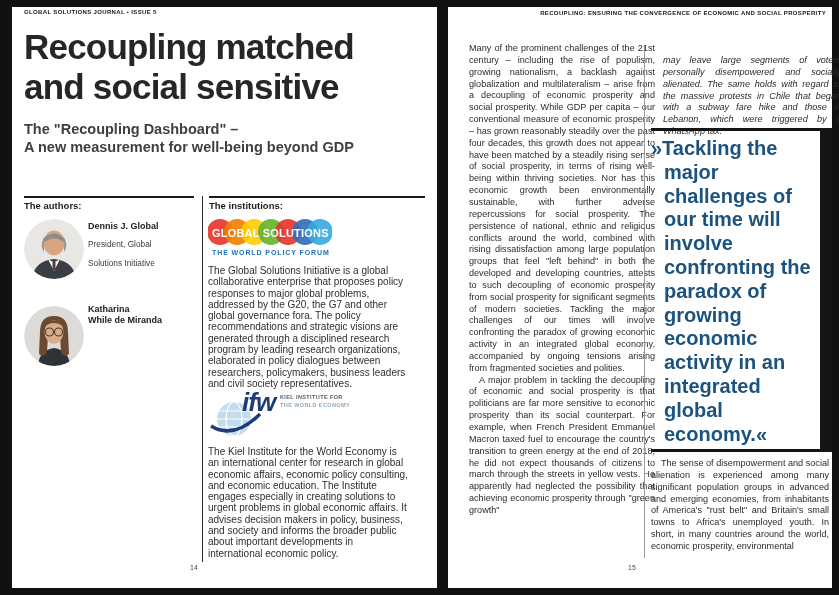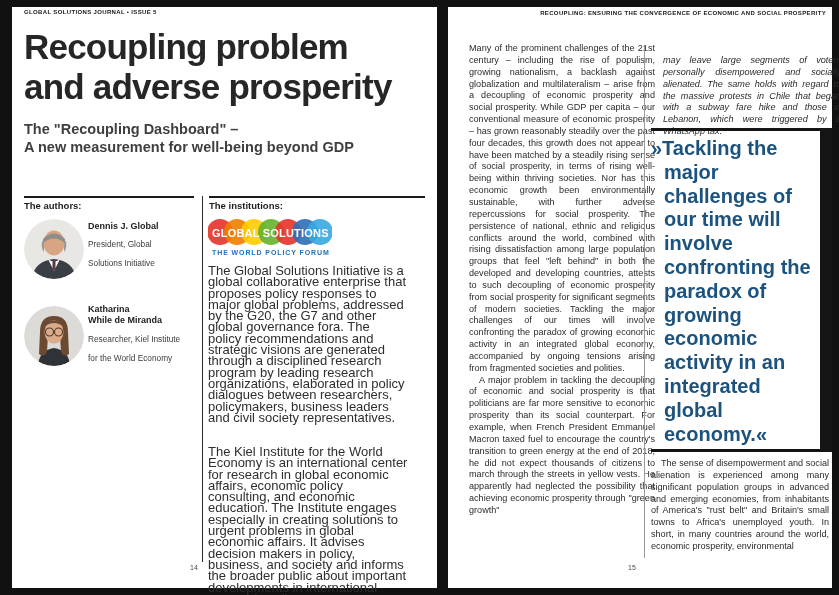--- a/index.html
+++ b/index.html
@@ -20,21 +20,21 @@
 
   .rule{background:#1a1a1a;height:1.5px;}
   .vrule{background:#2a2a2a;width:1px;}
   .colrule{background:#9a9a9a;width:1px;}
 
   .sechead{font-size:9.5px;font-weight:bold;color:#1e1e1e;}
   .authname{font-size:9px;font-weight:bold;line-height:11px;color:#222;}
   .authrole{font-size:8.3px;line-height:19px;color:#3c3c3c;}
   .pre{white-space:pre-line;}
 
-  .insttext{font-size:13px;line-height:11.3px;color:#2e2e2e;}
+  .insttext{font-size:10px;line-height:11.3px;color:#2e2e2e;}
   .bodytext{font-size:9.1px;line-height:11.85px;color:#2b2b2b;text-align:justify;hyphens:auto;-webkit-hyphens:auto;}
   .indent{text-indent:10px;}
   .pagenum{font-size:7px;color:#4a4a4a;}
 
   .quote{font-size:20px;line-height:23.8px;font-weight:bold;color:#1b527e;
          padding-left:13px;text-indent:-13px;hyphens:none;-webkit-hyphens:none;}
   .qrule{background:#141414;height:3px;}
   .qtab{background:#141414;}
 
   .avatar{border-radius:50%;overflow:hidden;}
@@ -46,22 +46,22 @@
   .ifw-l2{font-size:5.5px;font-weight:bold;color:#92a9bc;letter-spacing:.4px;white-space:nowrap;}
 </style>
 </head>
 <body>
 
 <div class="page page-left">
 
   <div class="abs runhead" style="left:12px;top:2px;">GLOBAL SOLUTIONS JOURNAL • ISSUE 5</div>
 
   <div class="abs" style="left:12px;top:20px;">
-    <div class="title">Recoupling problem</div>
-    <div class="title">and adverse prosperity</div>
+    <div class="title">Recoupling matched</div>
+    <div class="title">and social sensitive</div>
   </div>
 
   <div class="abs" style="left:12px;top:114px;">
     <div class="subtitle">The "Recoupling Dashboard" –</div>
     <div class="subtitle">A new measurement for well-being beyond GDP</div>
   </div>
 
   <div class="abs rule" style="left:12px;top:189px;width:170px;"></div>
   <div class="abs sechead" style="left:12px;top:193px;">The authors:</div>
 
@@ -102,22 +102,20 @@
         <ellipse cx="30" cy="26" rx="9.5" ry="11.5" fill="#dcab89"></ellipse>
         <path d="M20 21 Q30 13 40 21 L40 18 Q30 11 20 18 Z" fill="#6b4a33"></path>
         <circle cx="25.5" cy="26" r="4" fill="none" stroke="#4a3a2e" stroke-width="1.1"></circle>
         <circle cx="34.5" cy="26" r="4" fill="none" stroke="#4a3a2e" stroke-width="1.1"></circle>
         <line x1="29.5" y1="26" x2="30.5" y2="26" stroke="#4a3a2e" stroke-width="1.1"></line>
       </g>
     </svg>
   </div>
   <div class="abs authname pre" style="left:76px;top:297px;width:104px;">Katharina
 While de Miranda</div>
-  <div class="abs authrole pre" style="left:76px;top:323px;width:110px;">Researcher, Kiel Institute
-for the World Economy</div>
 
   <div class="abs vrule" style="left:190px;top:189px;height:366px;"></div>
 
   <div class="abs rule" style="left:197px;top:189px;width:216px;"></div>
   <div class="abs sechead" style="left:197px;top:193px;">The institutions:</div>
 
   <div class="abs" style="left:196px;top:210px;width:124px;height:42px;">
     <svg width="124" height="30" viewBox="0 0 124 30">
       <circle cx="12" cy="15" r="13" fill="#e6332a" opacity=".9"></circle>
       <circle cx="29" cy="15" r="13" fill="#f07d00" opacity=".9"></circle>
@@ -126,20 +124,33 @@
       <circle cx="80" cy="15" r="13" fill="#e6332a" opacity=".9"></circle>
       <circle cx="97" cy="15" r="13" fill="#2e6eb6" opacity=".9"></circle>
       <circle cx="112" cy="15" r="13" fill="#36a9e1" opacity=".9"></circle>
     </svg>
     <div class="abs gs-logo-text" style="left:4px;top:10px;">GLOBAL SOLUTIONS</div>
     <div class="abs gs-logo-sub" style="left:4px;top:32px;">THE WORLD POLICY FORUM</div>
   </div>
 
   <div class="abs insttext" style="left:196px;top:258px;width:198px;">The Global Solutions Initiative is a global collaborative enterprise that proposes policy responses to major global problems, addressed by the G20, the G7 and other global governance fora. The policy recommendations and strategic visions are generated through a disciplined research program by leading research organizations, elaborated in policy dialogues between researchers, policymakers, business leaders and civil society representatives.</div>
 
+  <div class="abs" style="left:196px;top:383px;width:130px;height:50px;">
+    <svg width="60" height="50" viewBox="0 0 60 50">
+      <circle cx="26" cy="29" r="17" fill="#c3dced"></circle>
+      <ellipse cx="26" cy="29" rx="8" ry="17" fill="none" stroke="#ffffff" stroke-width="1.2"></ellipse>
+      <line x1="9" y1="29" x2="43" y2="29" stroke="#ffffff" stroke-width="1.2"></line>
+      <line x1="11" y1="21" x2="41" y2="21" stroke="#ffffff" stroke-width="1"></line>
+      <line x1="11" y1="37" x2="41" y2="37" stroke="#ffffff" stroke-width="1"></line>
+      <path d="M3 36 Q26 50 52 24" fill="none" stroke="#1f3c78" stroke-width="3.5"></path>
+    </svg>
+    <div class="abs ifw-abbr" style="left:34px;top:-3px;">ifw</div>
+    <div class="abs ifw-l1" style="left:72px;top:4px;">KIEL INSTITUTE FOR</div>
+    <div class="abs ifw-l2" style="left:72px;top:12px;">THE WORLD ECONOMY</div>
+  </div>
 
   <div class="abs insttext" style="left:196px;top:439px;width:200px;">The Kiel Institute for the World Economy is an international center for research in global economic affairs, economic policy consulting, and economic education. The Institute engages especially in creating solutions to urgent problems in global economic affairs. It advises decision makers in policy, business, and society and informs the broader public about important developments in international economic policy.</div>
 
   <div class="abs pagenum" style="left:178px;top:557px;">14</div>
 </div>
 
 <div class="page page-right">
 
   <div class="abs runhead" style="left:80px;top:3px;width:298px;text-align:right;">RECOUPLING: ENSURING THE CONVERGENCE OF ECONOMIC AND SOCIAL PROSPERITY</div>
 

